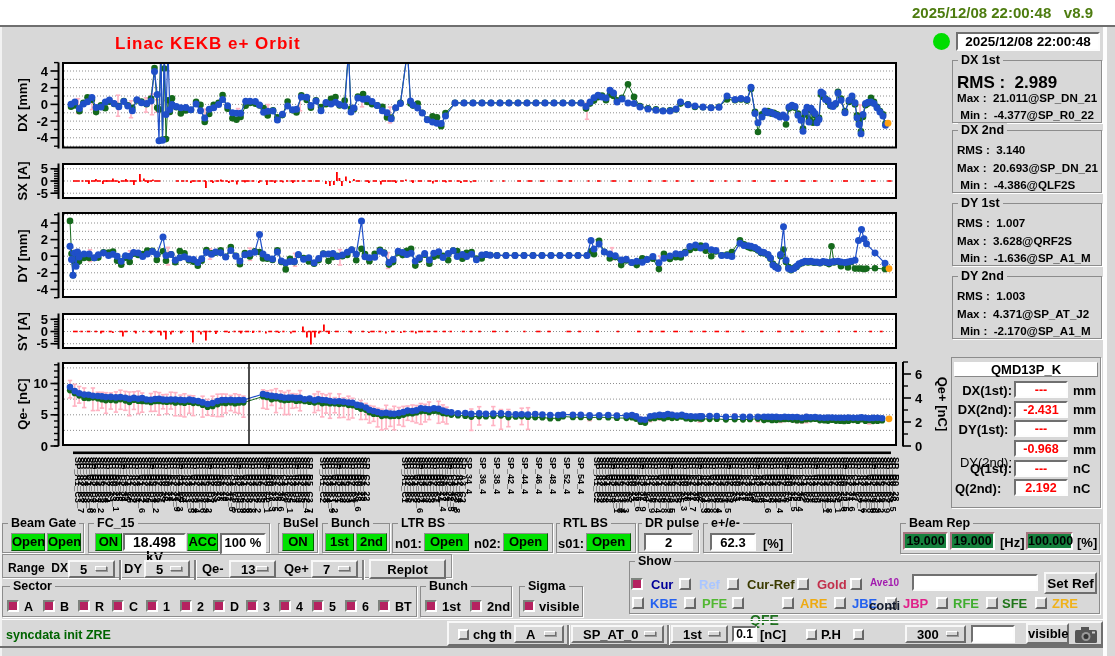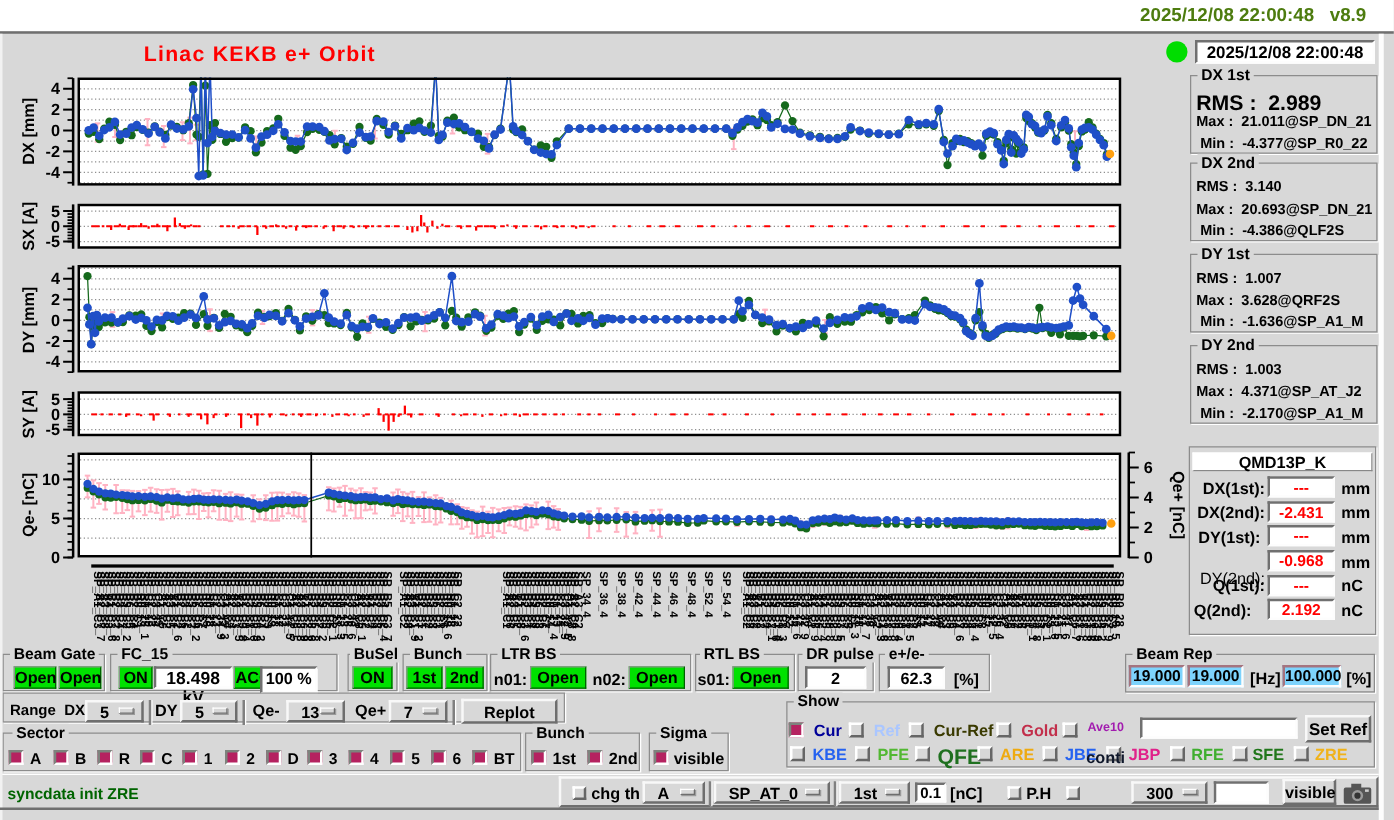--- a/index.html
+++ b/index.html
@@ -1,20 +1,20 @@
 <!DOCTYPE html>
 <html><head><meta charset="utf-8"><style>
 *{margin:0;padding:0;box-sizing:border-box}
 body{font-family:"Liberation Sans",sans-serif;width:1115px;height:656px;position:relative;background:#d8d8d8;overflow:hidden}
 svg text{font-family:"Liberation Sans",sans-serif}
 .gb{position:absolute;border:1px solid #8c8c8c;box-shadow:1px 1px 0 #fff}
 .gbl{position:absolute;background:#d8d8d8;font-weight:bold;font-size:12.5px;padding:0 3px;white-space:nowrap}
 .gbtn{position:absolute;background:#00e100;border:1px solid;border-color:#8f8f8f #006000 #006000 #8f8f8f;font-weight:bold;font-size:13px;text-align:center;color:#000}
 .wbox{position:absolute;background:#fff;border:2px solid;border-color:#707070 #fdfdfd #fdfdfd #707070;font-weight:bold;text-align:center;color:#000}
-.pbox{position:absolute;background:#7dd3fc;border:2px solid;border-color:#a5747f #fdfdfd #fdfdfd #a5747f;font-weight:bold;font-size:12.5px;text-align:center;color:#000}
+.pbox{position:absolute;background:#15803d;border:2px solid;border-color:#a5747f #fdfdfd #fdfdfd #a5747f;font-weight:bold;font-size:12.5px;text-align:center;color:#000}
 .bl{position:absolute;font-weight:bold;white-space:nowrap}
 .cbm{position:absolute;background:#b52260;border:2px solid;border-color:#7d837d #fff #fff #7d837d}
 .cbg{position:absolute;background:#d8d8d8;border:2px solid;border-color:#fff #666 #666 #fff}
 .menu{position:absolute;background:#d8d8d8;border:2px solid;border-color:#f8f8f8 #6e6e6e #6e6e6e #f8f8f8;font-weight:bold;font-size:13px;text-align:left;padding-left:10px}
 .menu .dash{position:absolute;right:6px;top:50%;margin-top:-3px;width:12px;height:5px;background:#d8d8d8;border:1px solid;border-color:#fff #6e6e6e #6e6e6e #fff;box-shadow:1px 1px 0 #9a9a9a}
 .rbtn{position:absolute;background:#d8d8d8;border:2px solid;border-color:#f8f8f8 #6e6e6e #6e6e6e #f8f8f8;font-weight:bold;text-align:center}
 .vsep{position:absolute;width:2px;background:#808080;box-shadow:1px 0 0 #fff}
 </style></head>
 <body>
 <svg width="1115" height="656" style="position:absolute;left:0;top:0" xmlns="http://www.w3.org/2000/svg">
@@ -2419,21 +2419,21 @@
 <div style="position:absolute;left:1073px;top:480.7px;font-weight:bold;font-size:13px">nC</div>
 <div class="gb" style="left:2px;top:523px;width:82px;height:30px"></div>
 <div class="gbl" style="left:8px;top:516px">Beam Gate</div>
 <div class="gbtn" style="left:11px;top:533px;width:34px;height:18px;line-height:16px">Open</div>
 <div class="gbtn" style="left:47px;top:533px;width:34px;height:18px;line-height:16px">Open</div>
 <div class="gb" style="left:88px;top:523px;width:182px;height:30px"></div>
 <div class="gbl" style="left:94px;top:516px">FC_15</div>
 <div class="gbtn" style="left:95px;top:533px;width:27px;height:18px;line-height:16px">ON</div>
 <div class="wbox" style="left:123px;top:533px;width:63px;height:18px;line-height:15px;font-size:14px">18.498 kV</div>
 <div class="gbtn" style="left:187px;top:533px;width:31px;height:18px;line-height:16px">ACC</div>
-<div class="wbox" style="left:208px;top:533px;width:46px;height:22px;line-height:15px;font-size:13px">100 %</div>
+<div class="wbox" style="left:220px;top:533px;width:46px;height:22px;line-height:15px;font-size:13px">100 %</div>
 <div class="gb" style="left:278px;top:523px;width:40px;height:30px"></div>
 <div class="gbl" style="left:280px;top:516px">BuSel</div>
 <div class="gbtn" style="left:282px;top:533px;width:32px;height:18px;line-height:16px">ON</div>
 <div class="gb" style="left:322px;top:523px;width:68px;height:30px"></div>
 <div class="gbl" style="left:328px;top:516px">Bunch</div>
 <div class="gbtn" style="left:325px;top:533px;width:29px;height:18px;line-height:16px">1st</div>
 <div class="gbtn" style="left:356px;top:533px;width:31px;height:18px;line-height:16px">2nd</div>
 <div class="gb" style="left:392px;top:523px;width:161px;height:30px"></div>
 <div class="gbl" style="left:398px;top:516px">LTR BS</div>
 <div class="bl" style="left:395px;top:536px;font-size:13px;color:#000">n01:</div>
@@ -2519,21 +2519,21 @@
 <div class="bl" style="left:817px;top:577px;font-size:13px;color:#c22f4b">Gold</div>
 <div class="cbg" style="left:849.5px;top:578px;width:12px;height:12px"></div>
 <div class="bl" style="left:870px;top:577px;font-size:10px;color:#a21caf">Ave10</div>
 <div style="position:absolute;left:912px;top:574px;width:126px;height:17px;background:#fff;border:2px solid;border-color:#707070 #fdfdfd #fdfdfd #707070"></div>
 <div class="rbtn" style="left:1044px;top:572px;width:53px;height:22px;line-height:19px;font-size:13.5px">Set Ref</div>
 <div class="cbg" style="left:632px;top:597px;width:12px;height:12px"></div>
 <div class="bl" style="left:650px;top:596px;font-size:13px;color:#2562f0">KBE</div>
 <div class="cbg" style="left:684px;top:597px;width:12px;height:12px"></div>
 <div class="bl" style="left:702px;top:596px;font-size:13px;color:#52b832">PFE</div>
 <div class="cbg" style="left:732px;top:597px;width:12px;height:12px"></div>
-<div class="bl" style="left:750px;top:596px;font-size:17px;color:#1f701f">QFE</div>
+<div class="bl" style="left:750px;top:612px;font-size:14px;color:#1f701f">QFE</div>
 <div class="cbg" style="left:782px;top:597px;width:12px;height:12px"></div>
 <div class="bl" style="left:800px;top:596px;font-size:13px;color:#eeaa11">ARE</div>
 <div class="cbg" style="left:834px;top:597px;width:12px;height:12px"></div>
 <div class="bl" style="left:852px;top:596px;font-size:13px;color:#2562f0">JBE</div>
 <div class="cbg" style="left:885px;top:597px;width:12px;height:12px"></div>
 <div class="bl" style="left:903px;top:596px;font-size:13px;color:#e0218a">JBP</div>
 <div class="cbg" style="left:936px;top:597px;width:12px;height:12px"></div>
 <div class="bl" style="left:953px;top:596px;font-size:13px;color:#3fae2f">RFE</div>
 <div class="cbg" style="left:986px;top:597px;width:12px;height:12px"></div>
 <div class="bl" style="left:1002px;top:596px;font-size:13px;color:#20761a">SFE</div>

